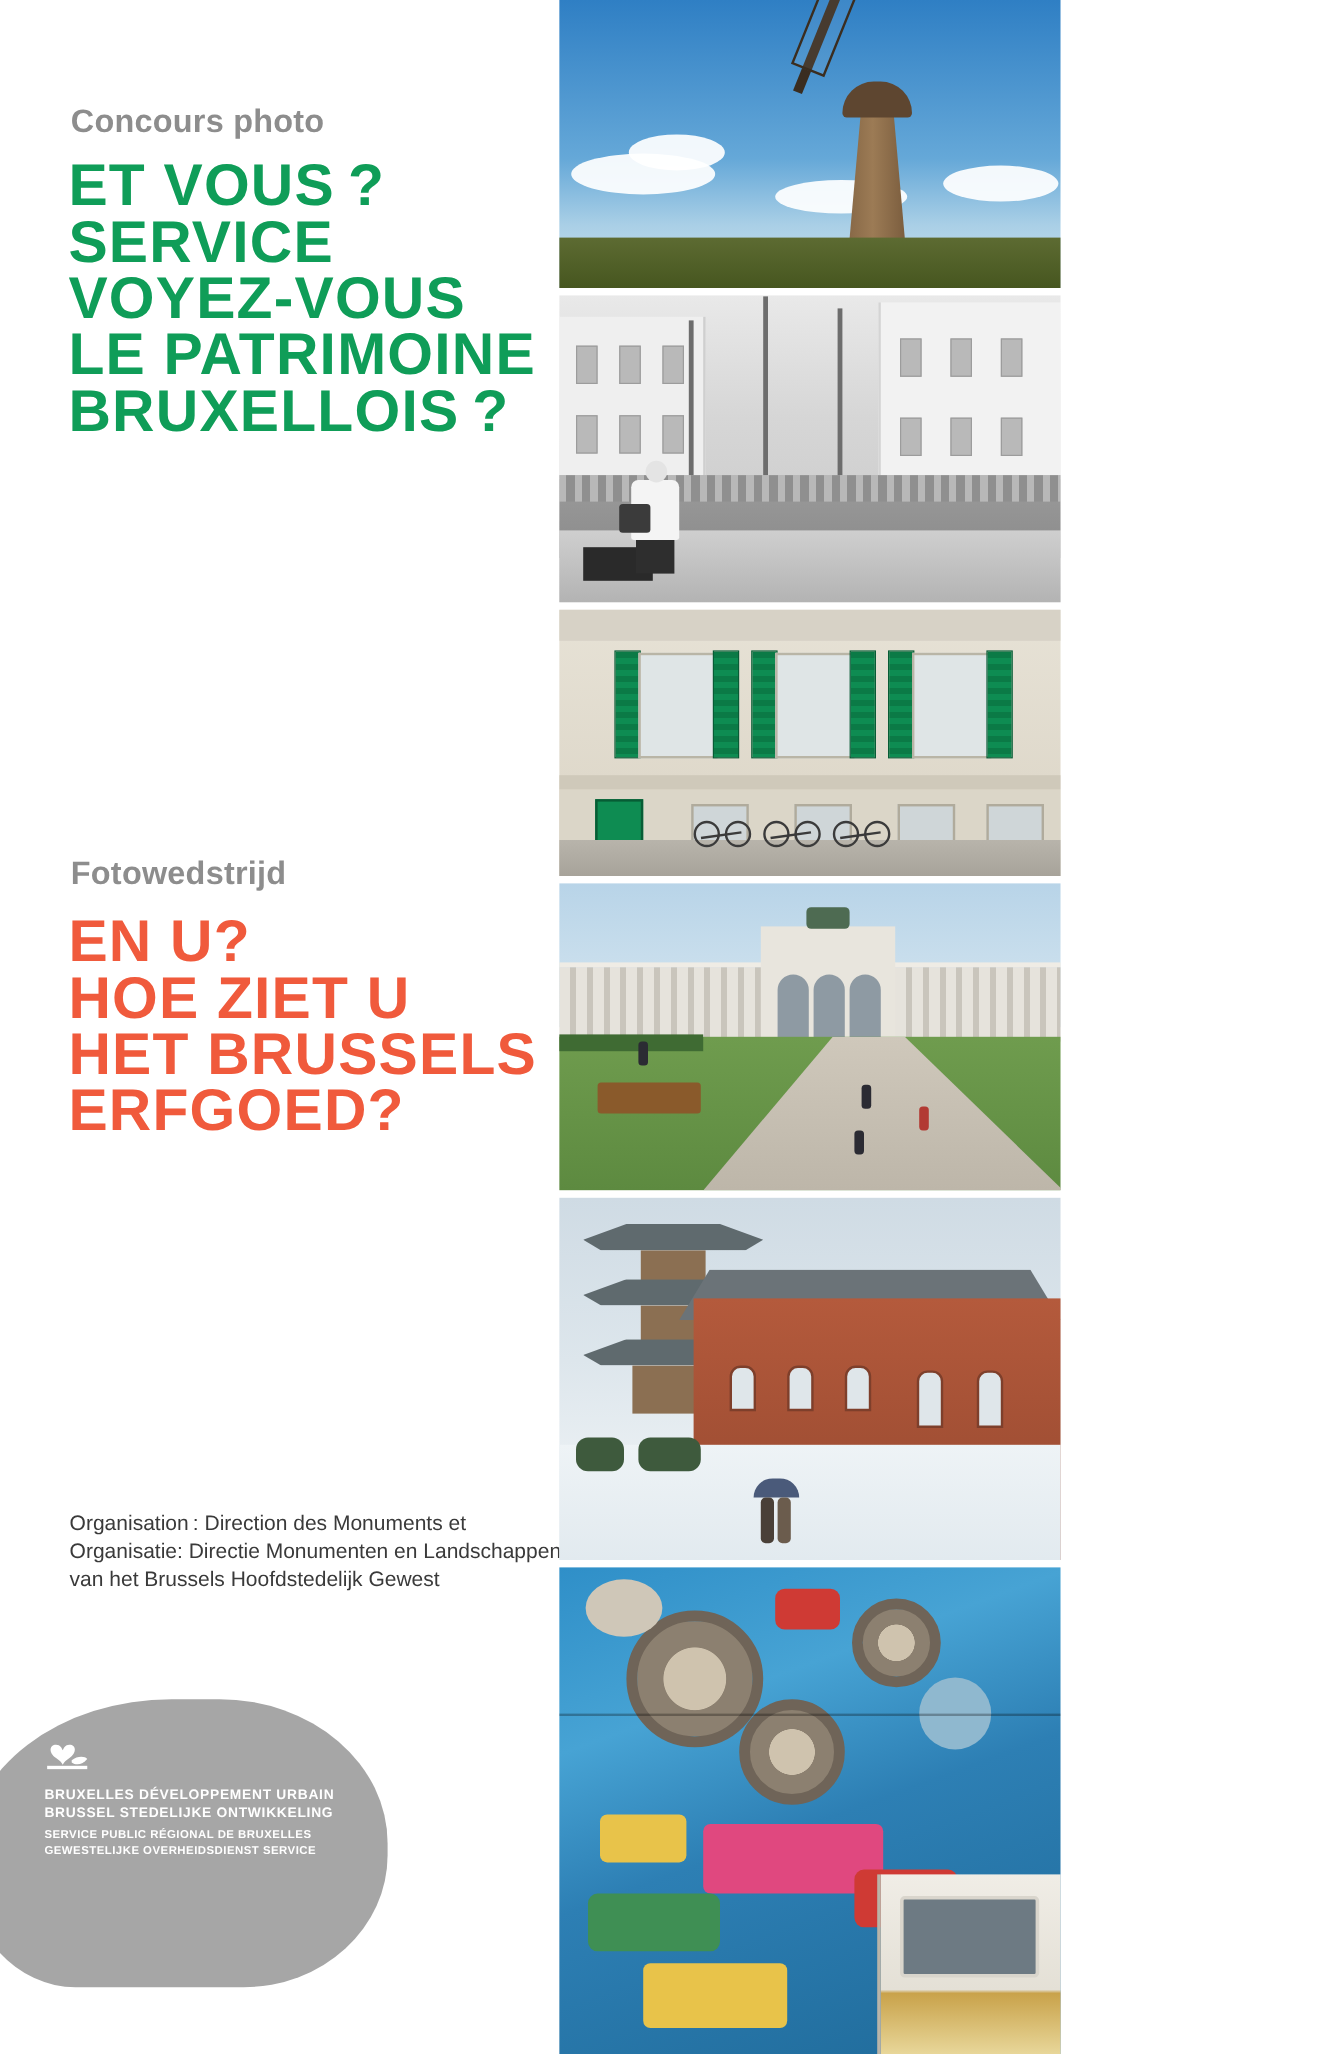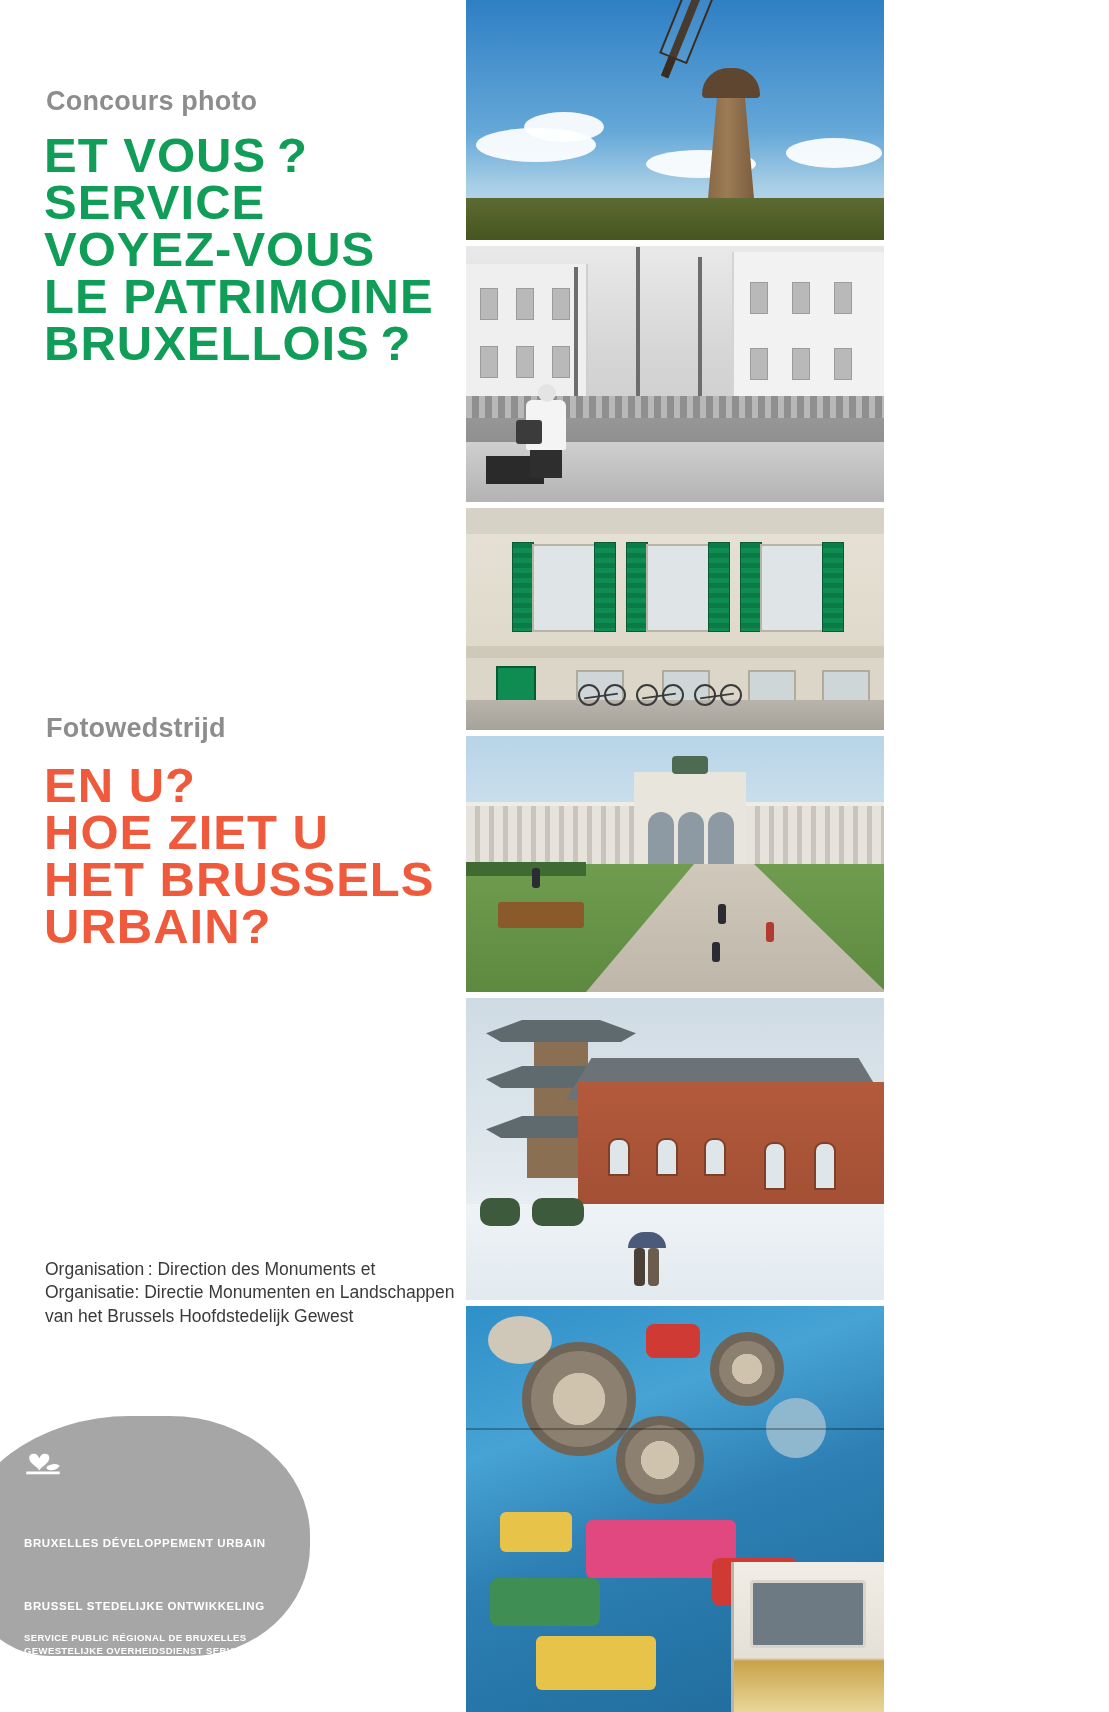--- a/index.html
+++ b/index.html
@@ -15,21 +15,21 @@
     position: relative;
     width: 1109px;
     height: 1712px;
     overflow: hidden;
     background: #ffffff;
   }
 
   
   .left-col {
     position: absolute;
-    left: 0;
+    left: 13px;
     top: 0;
     width: 454px;
     height: 1712px;
   }
   .kicker {
     position: absolute;
     left: 46px;
     font-size: 27px;
     font-weight: bold;
     color: #8d8d8d;
@@ -91,24 +91,23 @@
   .logo-mark {
     width: 38px;
     height: 26px;
     margin-bottom: 6px;
   }
   .logo-l1 {
     font-size: 11.5px;
     font-weight: bold;
     letter-spacing: 0.6px;
     line-height: 1.28;
-    margin-top: 48px;
   }
   .logo-l2 {
-    margin-top: 19px;
+    margin-top: 6px;
     font-size: 9.5px;
     font-weight: bold;
     letter-spacing: 0.4px;
     line-height: 1.3;
   }
 
   
   .photos {
     position: absolute;
     left: 466px;
@@ -422,21 +421,21 @@
       <div>LE PATRIMOINE</div>
       <div>BRUXELLOIS ?</div>
     </div>
 
     <div class="kicker kicker-nl">Fotowedstrijd</div>
 
     <div class="headline headline-nl">
       <div>EN U?</div>
       <div>HOE ZIET U</div>
       <div>HET BRUSSELS</div>
-      <div>URBAIN?</div>
+      <div>ERFGOED?</div>
     </div>
 
     <div class="organisation">
       <div>Organisation : Direction des Monuments et</div>
       <div>Organisatie: Directie Monumenten en Landschappen</div>
       <div>van het Brussels Hoofdstedelijk Gewest</div>
     </div>
 
     <div class="logo-blob"></div>
     <div class="logo-inner">

